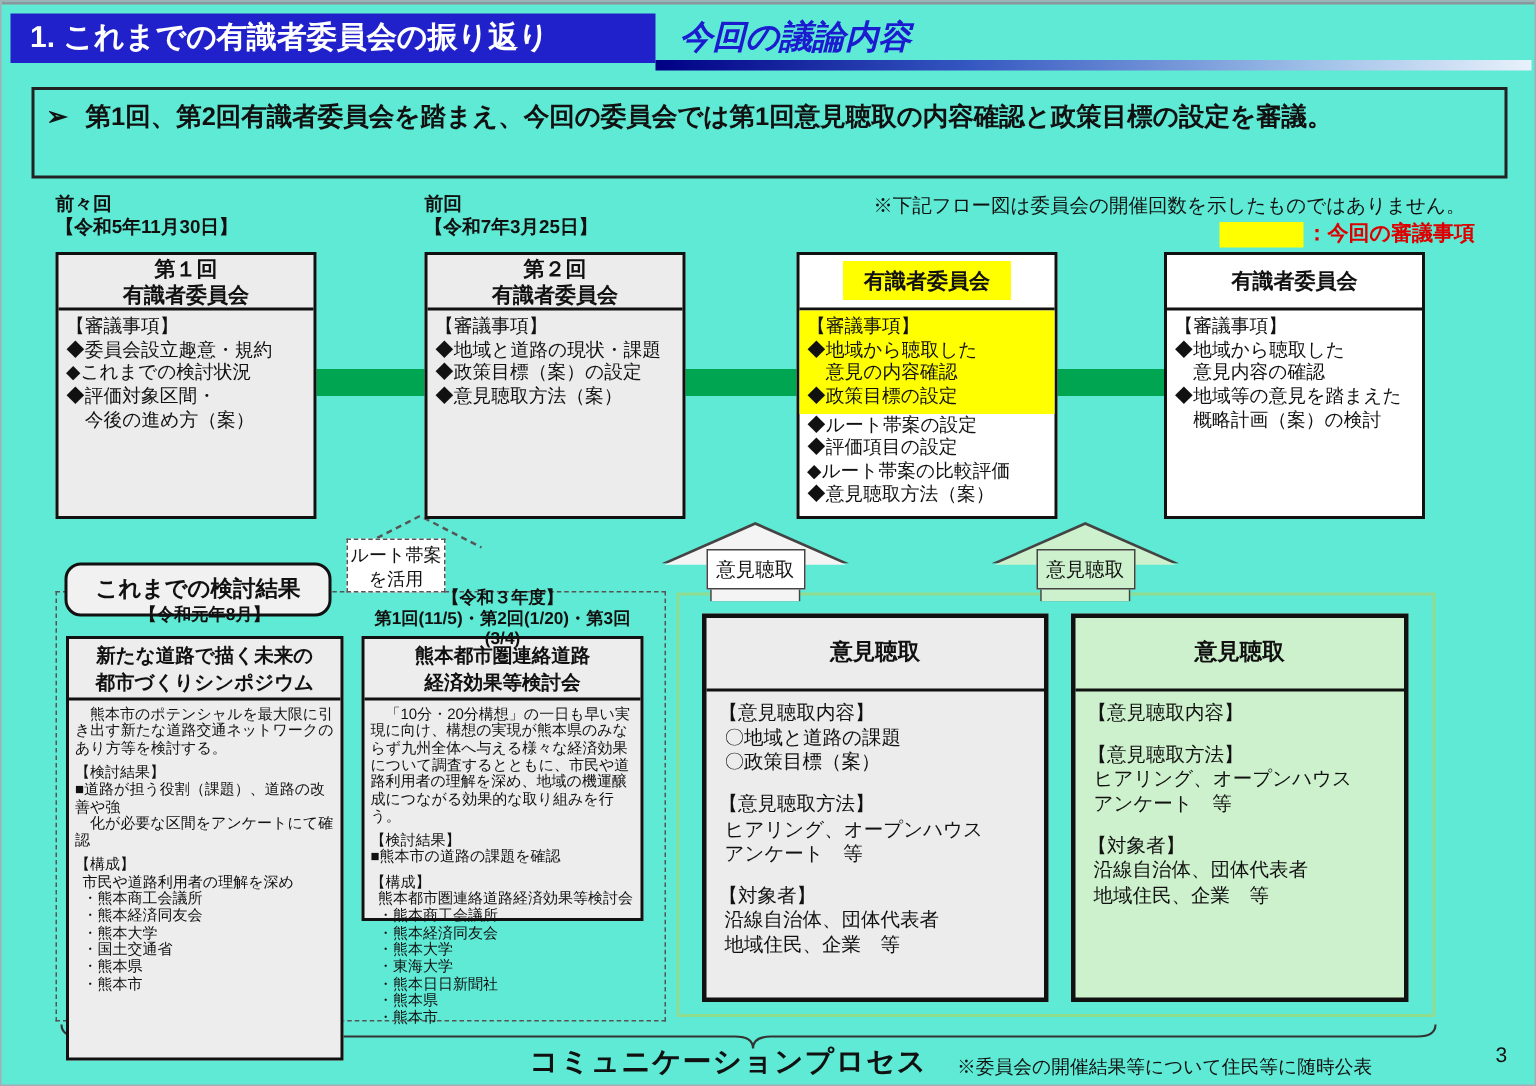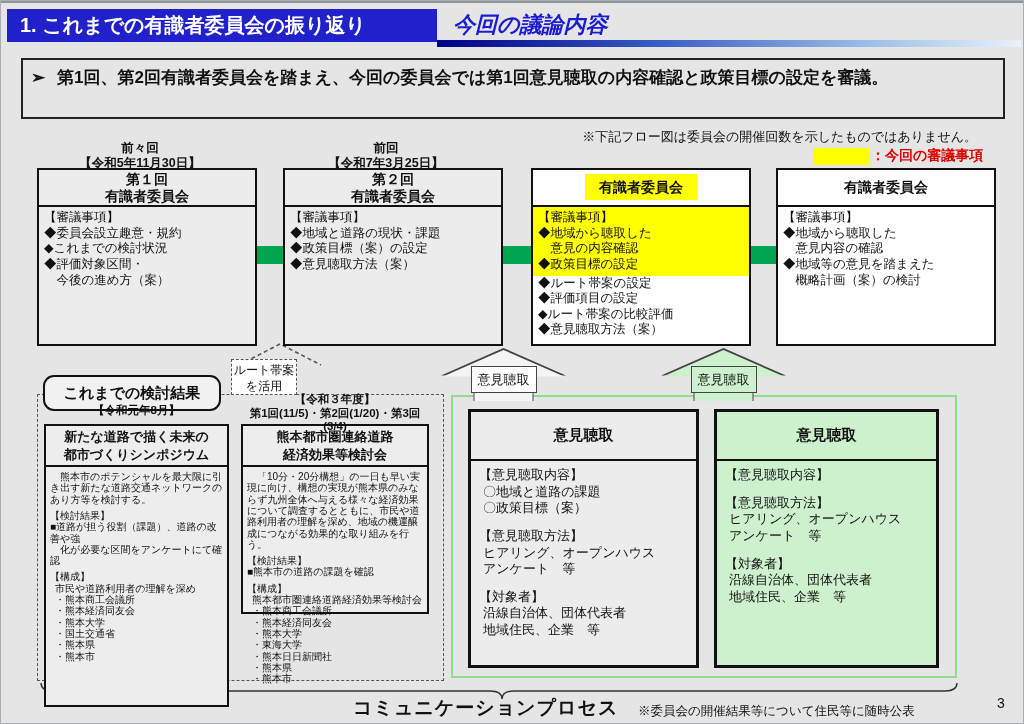--- a/index.html
+++ b/index.html
@@ -1,16 +1,16 @@
 <!DOCTYPE html>
 <html><head>
 <meta charset="utf-8">
 <style>
   html,body{margin:0;padding:0;background:#fff;}
-  .slide{position:relative;width:1024px;height:724px;background:#e5e5e5;overflow:hidden;
+  .slide{position:relative;width:1024px;height:724px;background:#5eead4;overflow:hidden;
          font-family:"Liberation Sans",sans-serif;color:#111;border:1px solid #a7adb5;box-sizing:border-box;}
   .abs{position:absolute;}
   .pre{white-space:pre-line;}
 
   
   .titlebar{left:6px;top:8px;width:430px;height:33px;background:#2121cb;color:#fff;
             font-size:20px;font-weight:bold;line-height:33px;padding-left:13px;box-sizing:border-box;z-index:5;}
   .subtitle{left:452px;top:9px;font-size:22px;font-weight:bold;font-style:italic;color:#1b1bd0;z-index:5;}
   .subtitle-rule{left:436px;top:39px;width:584px;height:7px;
             background:linear-gradient(to right,#000085,#3355c0 35%,#9fc0e8 75%,#e9f1fb);}
@@ -22,23 +22,23 @@
   .lead .bullet{width:26px;flex:none;}
   .lead .ltxt{flex:1;}
 
   
   .flow-note{right:46px;top:127px;font-size:13px;}
   .legend{left:812px;top:146px;display:flex;align-items:center;}
   .legend .swatch{width:56px;height:17px;background:#ffff00;}
   .legend .ltext{color:#dd0000;font-weight:bold;font-size:14px;margin-left:2px;}
 
   
-  .timing{top:140px;width:206px;text-align:center;font-size:12.5px;font-weight:bold;line-height:1.2;}
+  .timing{top:128px;width:206px;font-size:12.5px;font-weight:bold;line-height:1.2;}
   .green-band{left:140px;top:245px;width:740px;height:18px;background:#00a551;z-index:1;}
-  .fbox{top:167px;width:220px;height:178px;border:2.5px solid #111;background:#ececec;box-sizing:border-box;z-index:2;}
+  .fbox{top:167px;width:174px;height:178px;border:2.5px solid #111;background:#ececec;box-sizing:border-box;z-index:2;}
   .fbox.white{background:#fff;}
   .fhead{height:37px;border-bottom:2px solid #111;text-align:center;font-weight:bold;
          font-size:14px;line-height:1.23;padding-top:1px;box-sizing:border-box;}
   .fhead.one{line-height:33px;}
   .fhead .yellow-tag{display:inline-block;background:#ffff00;padding:0 14px;line-height:26px;}
   .fbody{font-size:12.5px;line-height:1.25;padding:3px 5px;}
   .fb3-hl{background:#ffff00;padding:3px 5px;font-size:12.5px;line-height:1.25;}
   .fb3-rest{padding:0 5px;font-size:12.5px;line-height:1.25;}
 
   

